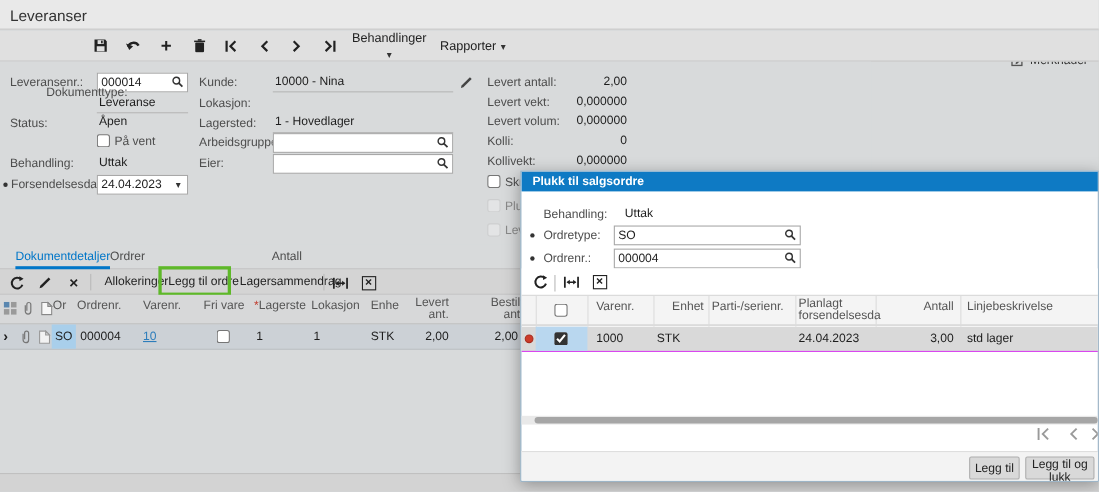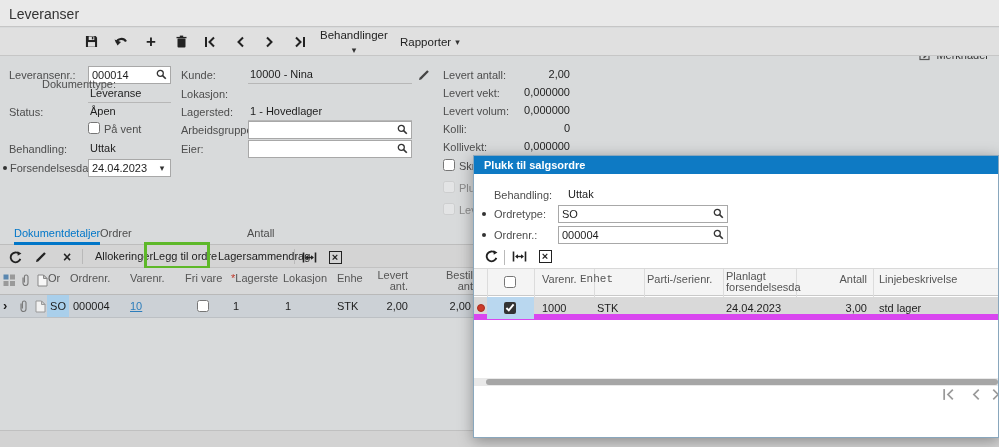--- a/index.html
+++ b/index.html
@@ -50,21 +50,21 @@
   .cell-so { position:absolute; left:47px; top:0; width:22px; height:22px; background:#a9cfeb; text-align:center; line-height:22px; color:#1d1d1d; }
   a.gridlink { color:#2d7dbb; text-decoration:underline; }
   .statusbar { position:absolute; left:0; top:430px; width:999px; height:17px; background:#d3d3d3; border-top:1px solid #c0c0c0; }
 
   
   .modal { position:absolute; left:473px; top:155px; width:526px; height:283px; background:#fff; border:1px solid #89a7bd; box-shadow:0 3px 14px rgba(0,0,0,.35); z-index:10; overflow:hidden; }
   .modal-title { position:absolute; left:0; top:0; width:526px; height:18px; background:#0e7ac4; color:#fff; font-weight:bold; line-height:18px; padding-left:10px; }
   .m-toolbar { position:absolute; left:0; top:88px; width:526px; height:24px; background:#fff; }
   .m-gridheader { position:absolute; left:0; top:112px; width:526px; height:28px; background:#f4f4f4; border-top:1px solid #d9d9d9; border-bottom:1px solid #c9c9c9; }
   .m-colsep { position:absolute; top:0; width:1px; height:28px; background:#dcdcdc; }
-  .m-gridrow { position:absolute; left:0; top:141px; width:526px; height:23px; background:#d9d9d9; border-bottom:6px solid #d946ef; }
+  .m-gridrow { position:absolute; left:0; top:141px; width:526px; height:23px; background:#d9d9d9; border-bottom:1px solid #d946ef; }
   .m-cbcell { position:absolute; left:13px; top:0; width:47px; height:22px; background:#b9d7ef; }
   .dot-red { position:absolute; width:8px; height:8px; border-radius:50%; background:#cc3b2a; border:1px solid #a72d20; }
   .hscroll { position:absolute; left:0; top:222px; width:526px; height:8px; background:#e9e9e9; }
   .hthumb { position:absolute; left:12px; top:1px; width:512px; height:6px; background:#a6a6a6; border-radius:3px; }
   .pag-ico { position:absolute; top:232px; width:16px; height:16px; color:#9a9a9a; cursor:pointer; }
   .m-footer { position:absolute; left:0; top:254px; width:526px; height:29px; background:#f3f3f3; border-top:1px solid #dedede; }
   .btn { position:absolute; top:4px; height:21px; background:#d9d9d9; border:1px solid #aeaeae; border-radius:2px; font:11px "Liberation Sans",sans-serif; color:#222; cursor:pointer; }
 
   svg { display:block; }
 </style>
@@ -388,21 +388,21 @@
     <div class="m-gridheader">
       <div class="m-colsep" style="left:13px;"></div>
       <div class="m-colsep" style="left:60px;"></div>
       <div class="m-colsep" style="left:120px;"></div>
       <div class="m-colsep" style="left:170px;"></div>
       <div class="m-colsep" style="left:249px;"></div>
       <div class="m-colsep" style="left:322px;"></div>
       <div class="m-colsep" style="left:399px;"></div>
       <input type="checkbox" class="cb" style="left: 30px; top: 7px;">
       <div class="gh" style="left:68px;">Varenr.</div>
-      <div class="gh" style="left:106px;font-family:Liberation Mono, monospace;">Enhet</div>
+      <div class="gh" style="left:137px;">Enhet</div>
       <div class="gh" style="left:173px;">Parti-/serienr.</div>
       <div class="gh2" style="left:252px;width:90px;text-align:left;">
         <div>Planlagt</div>
         <div>forsendelsesda</div>
       </div>
       <div class="gh" style="left:333px;width:60px;text-align:right;">Antall</div>
       <div class="gh" style="left:405px;">Linjebeskrivelse</div>
     </div>
 
     <div class="m-gridrow">
@@ -432,15 +432,19 @@
       <svg width="11" height="13" viewBox="0 0 10 12">
           <polyline points="8,1.5 3.5,6 8,10.5" fill="none" stroke="#9a9a9a" stroke-width="1.6"></polyline>
         </svg>
     </div>
     <div class="pag-ico" style="left:517px;">
       <svg width="11" height="13" viewBox="0 0 10 12">
           <polyline points="2,1.5 6.5,6 2,10.5" fill="none" stroke="#9a9a9a" stroke-width="1.6"></polyline>
         </svg>
     </div>
 
+    <div class="m-footer">
+      <button class="btn" style="left:407px;width:46px;">Legg til</button>
+      <button class="btn" style="left:458px;width:63px;">Legg til og lukk</button>
+    </div>
   </div>
 
 </div>
 
 </body></html>

